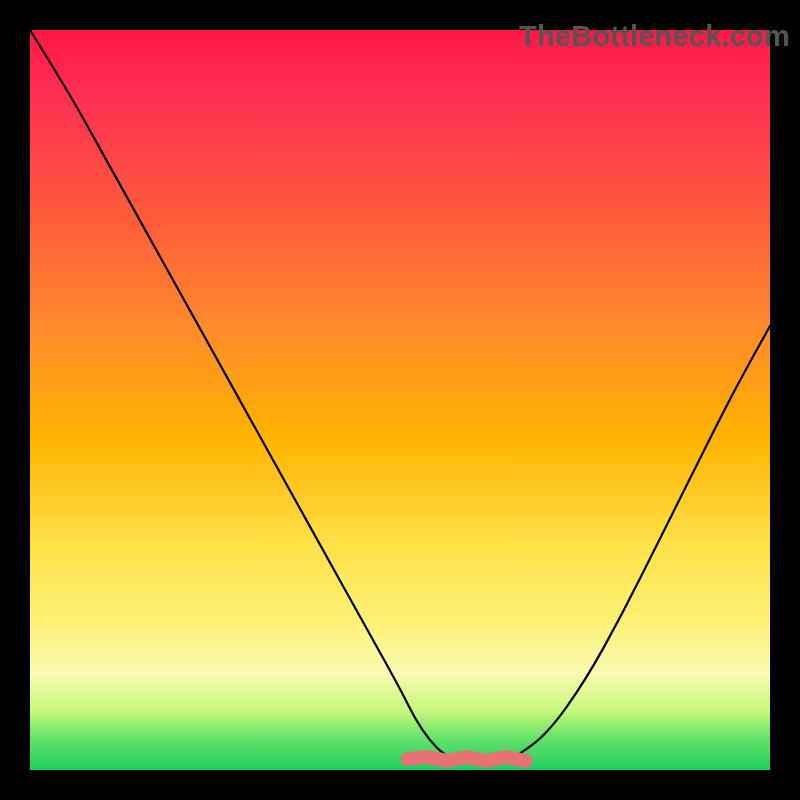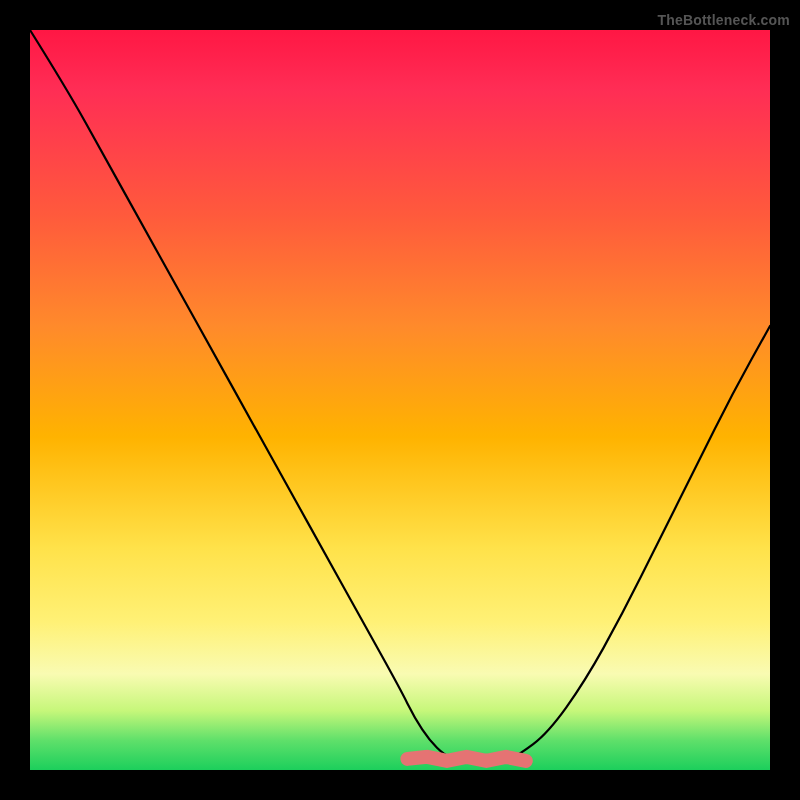--- a/index.html
+++ b/index.html
@@ -12,24 +12,24 @@
     font-family: Arial, Helvetica, sans-serif;
   }
   .frame {
     position: relative;
     width: 800px;
     height: 800px;
     background: #000;
   }
   .watermark {
     position: absolute;
-    top: 12px;
+    top: 20px;
     right: 10px;
     color: #555;
-    font-size: 14px;
+    font-size: 29px;
     font-weight: 600;
     letter-spacing: 0.2px;
     z-index: 50;
   }
   .plot-area {
     position: absolute;
     left: 30px;
     top: 30px;
     width: 740px;
     height: 740px;

